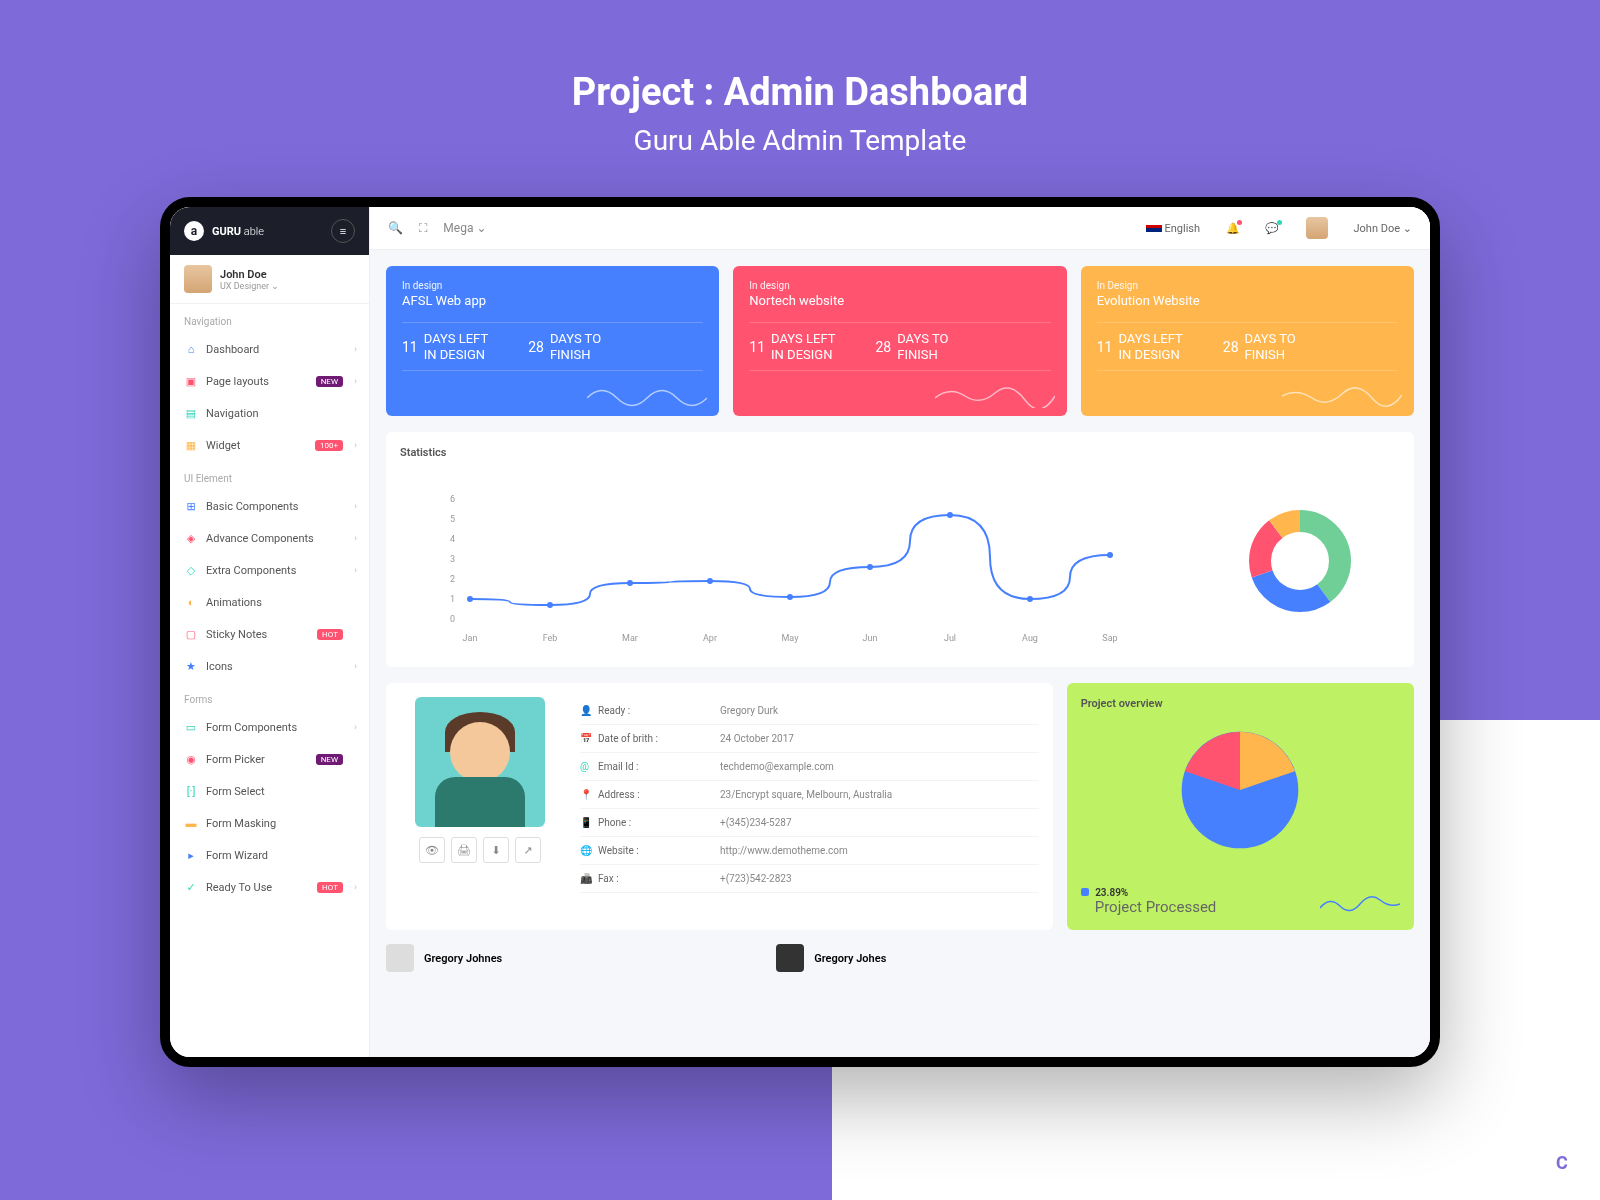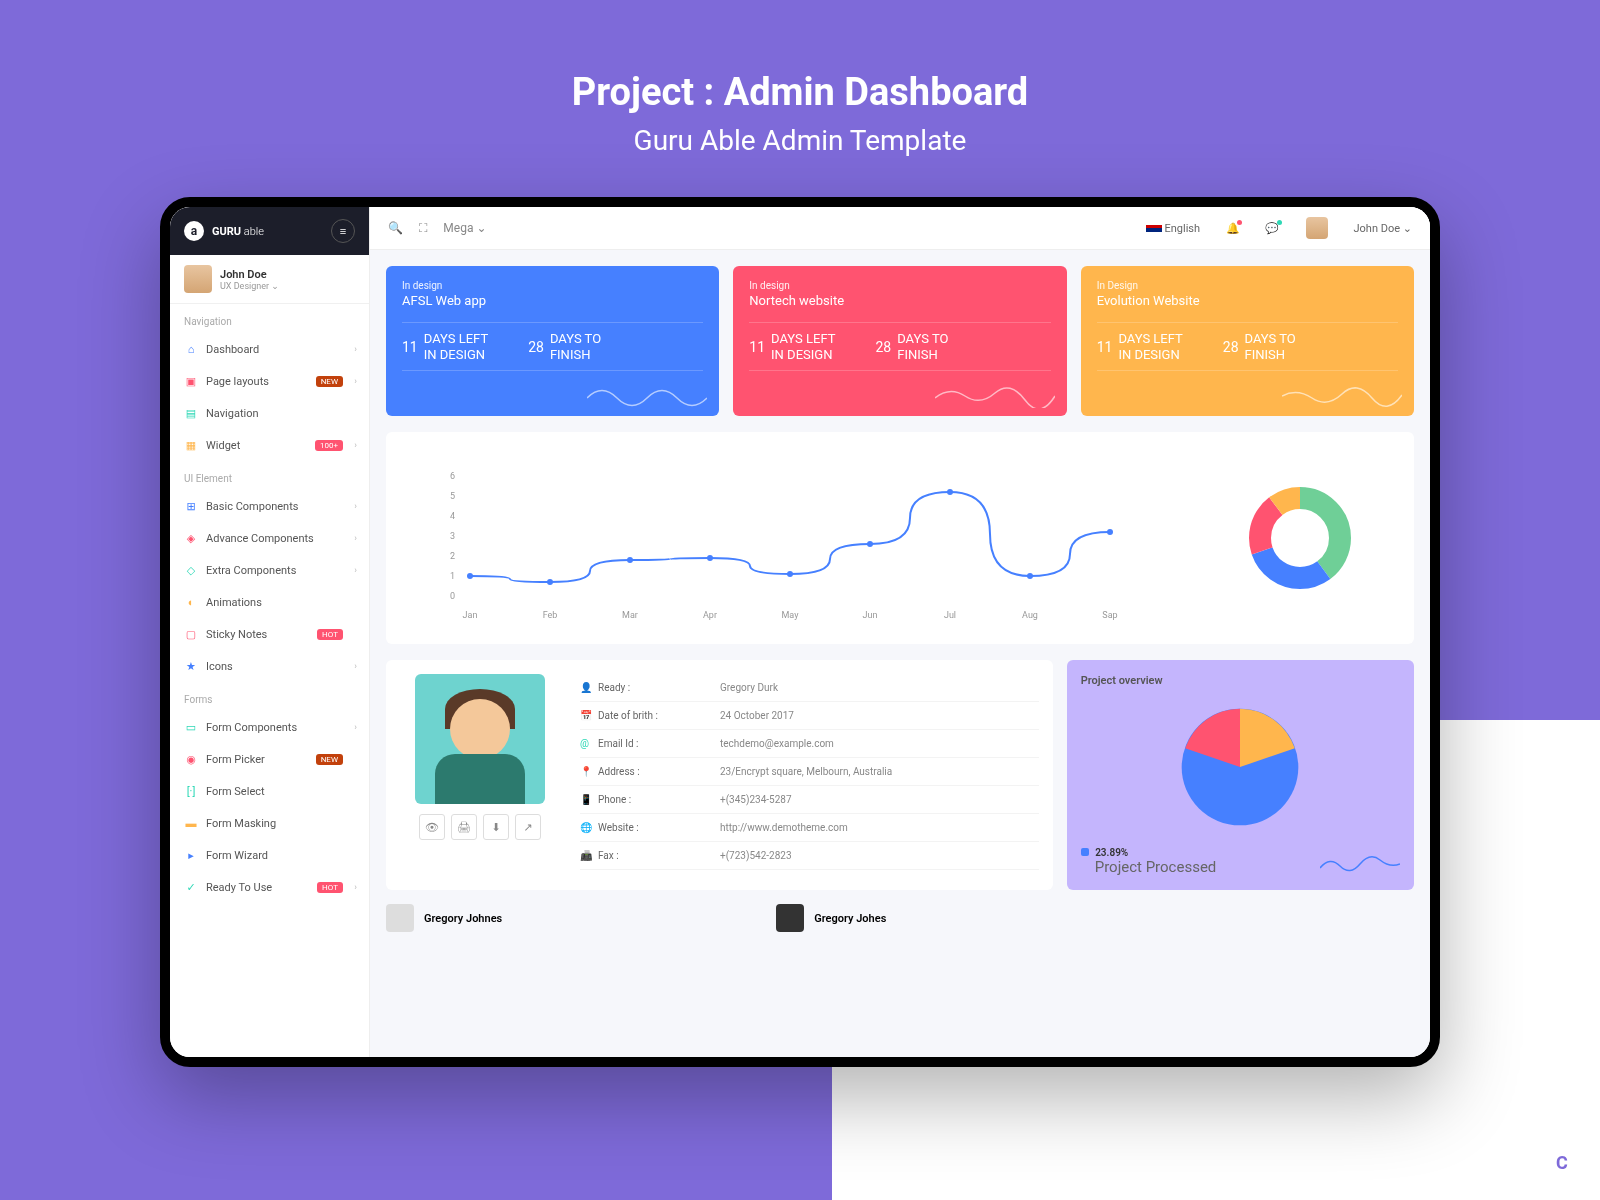--- a/index.html
+++ b/index.html
@@ -19,21 +19,21 @@
 .user-panel .av{width:28px;height:28px;background:linear-gradient(#e8c5a0,#d4a574);border-radius:4px}
 .user-panel .nm{font-size:11px;font-weight:600;color:#333}
 .user-panel .rl{font-size:9px;color:#999}
 .search{padding:8px 14px}
 .search input{width:100%;padding:6px 8px;border:1px solid #eee;font-size:10px;border-radius:3px}
 .nav-section{padding:6px 14px;font-size:10px;color:#aaa;margin-top:6px}
 .nav-item{padding:9px 14px;display:flex;align-items:center;gap:8px;color:#555;cursor:pointer;position:relative}
 .nav-item .ico{width:14px;height:14px;display:flex;align-items:center;justify-content:center;font-size:11px}
 .nav-item .chev{position:absolute;right:12px;color:#bbb;font-size:9px}
 .badge{font-size:8px;padding:1px 5px;border-radius:3px;color:#fff;position:absolute;right:26px}
-.badge.new{background:#c2410c}
+.badge.new{background:#701a75}
 .badge.hot{background:#ff5370}
 .badge.c100{background:#ff5370}
 .main{flex:1;background:#f6f7fb;overflow-y:auto}
 .topbar{background:#fff;padding:10px 18px;display:flex;align-items:center;justify-content:space-between;border-bottom:1px solid #eee}
 .topbar-left{display:flex;align-items:center;gap:16px;color:#888;font-size:12px}
 .topbar-right{display:flex;align-items:center;gap:26px;color:#666;font-size:11px}
 .topbar-right .av{width:22px;height:22px;background:linear-gradient(#e8c5a0,#d4a574);border-radius:4px}
 .flag{width:16px;height:11px;background:linear-gradient(#fff 33%,#c00 33%,#c00 66%,#00247d 66%);display:inline-block}
 .content{padding:16px}
 .cards{display:flex;gap:14px;margin-bottom:16px}
@@ -60,23 +60,23 @@
 .profile-avatar .head{position:absolute;width:60px;height:60px;background:#f4c89a;border-radius:50%;top:25px;left:35px}
 .profile-avatar .hair{position:absolute;width:70px;height:40px;background:#5a3a28;border-radius:50% 50% 0 0;top:15px;left:30px}
 .profile-avatar .body{position:absolute;width:90px;height:50px;background:#2c7a6e;bottom:0;left:20px;border-radius:20px 20px 0 0}
 .profile-actions{display:flex;gap:6px;justify-content:center}
 .profile-actions span{width:26px;height:26px;border:1px solid #ddd;border-radius:3px;display:flex;align-items:center;justify-content:center;font-size:11px;color:#888}
 .profile-details{flex:1}
 .detail-row{display:flex;padding:8px 0;border-bottom:1px solid #f3f3f3;font-size:10px}
 .detail-label{width:140px;color:#666;display:flex;align-items:center;gap:6px}
 .detail-label .di{width:12px;color:#4680ff}
 .detail-value{color:#888}
-.overview-panel{background:#c4b5fd;border-radius:6px;padding:14px;flex:1}
+.overview-panel{background:#bef264;border-radius:6px;padding:14px;flex:1}
 .overview-pie{display:flex;justify-content:center;margin:10px 0}
-.overview-foot{display:flex;justify-content:space-between;align-items:center;margin-top:10px}
+.overview-foot{display:flex;justify-content:space-between;align-items:center;margin-top:27px}
 .overview-stat{font-size:10px;color:#666}
 .overview-stat .pct{font-weight:600;color:#333}
 .bottom-names{display:flex;gap:14px;margin-top:14px}
 .name-item{display:flex;align-items:center;gap:10px;font-size:11px;font-weight:600}
 .name-item .ava{width:28px;height:28px;background:#ddd;border-radius:4px}
 .logo-corner{position:absolute;bottom:20px;right:20px;width:36px;height:36px;background:#fff;border-radius:50%;display:flex;align-items:center;justify-content:center;color:#7e6ad9;font-weight:bold;font-size:18px}
 </style>
 </head>
 <body>
 
@@ -257,20 +257,21 @@
 FINISH</span>
                 </div>
           </div>
           <svg class="spark" viewBox="0 0 120 30">
                 <path d="M0,18 Q15,10 30,20 T60,16 T90,20 T120,17" stroke="rgba(255,255,255,.6)" fill="none" stroke-width="1.5"></path>
               </svg>
         </div>
       </div>
 
       <div class="panel">
+        <div class="panel-title">Statistics</div>
         <div class="stats-row">
           <div class="chart-area">
             <svg id="line-chart" viewBox="0 0 700 180" style="width:100%;height:180px">
                   <text x="10" y="153" font-size="9" fill="#999">0</text>
                   <text x="10" y="133" font-size="9" fill="#999">1</text>
                   <text x="10" y="113" font-size="9" fill="#999">2</text>
                   <text x="10" y="93" font-size="9" fill="#999">3</text>
                   <text x="10" y="73" font-size="9" fill="#999">4</text>
                   <text x="10" y="53" font-size="9" fill="#999">5</text>
                   <text x="10" y="33" font-size="9" fill="#999">6</text>

